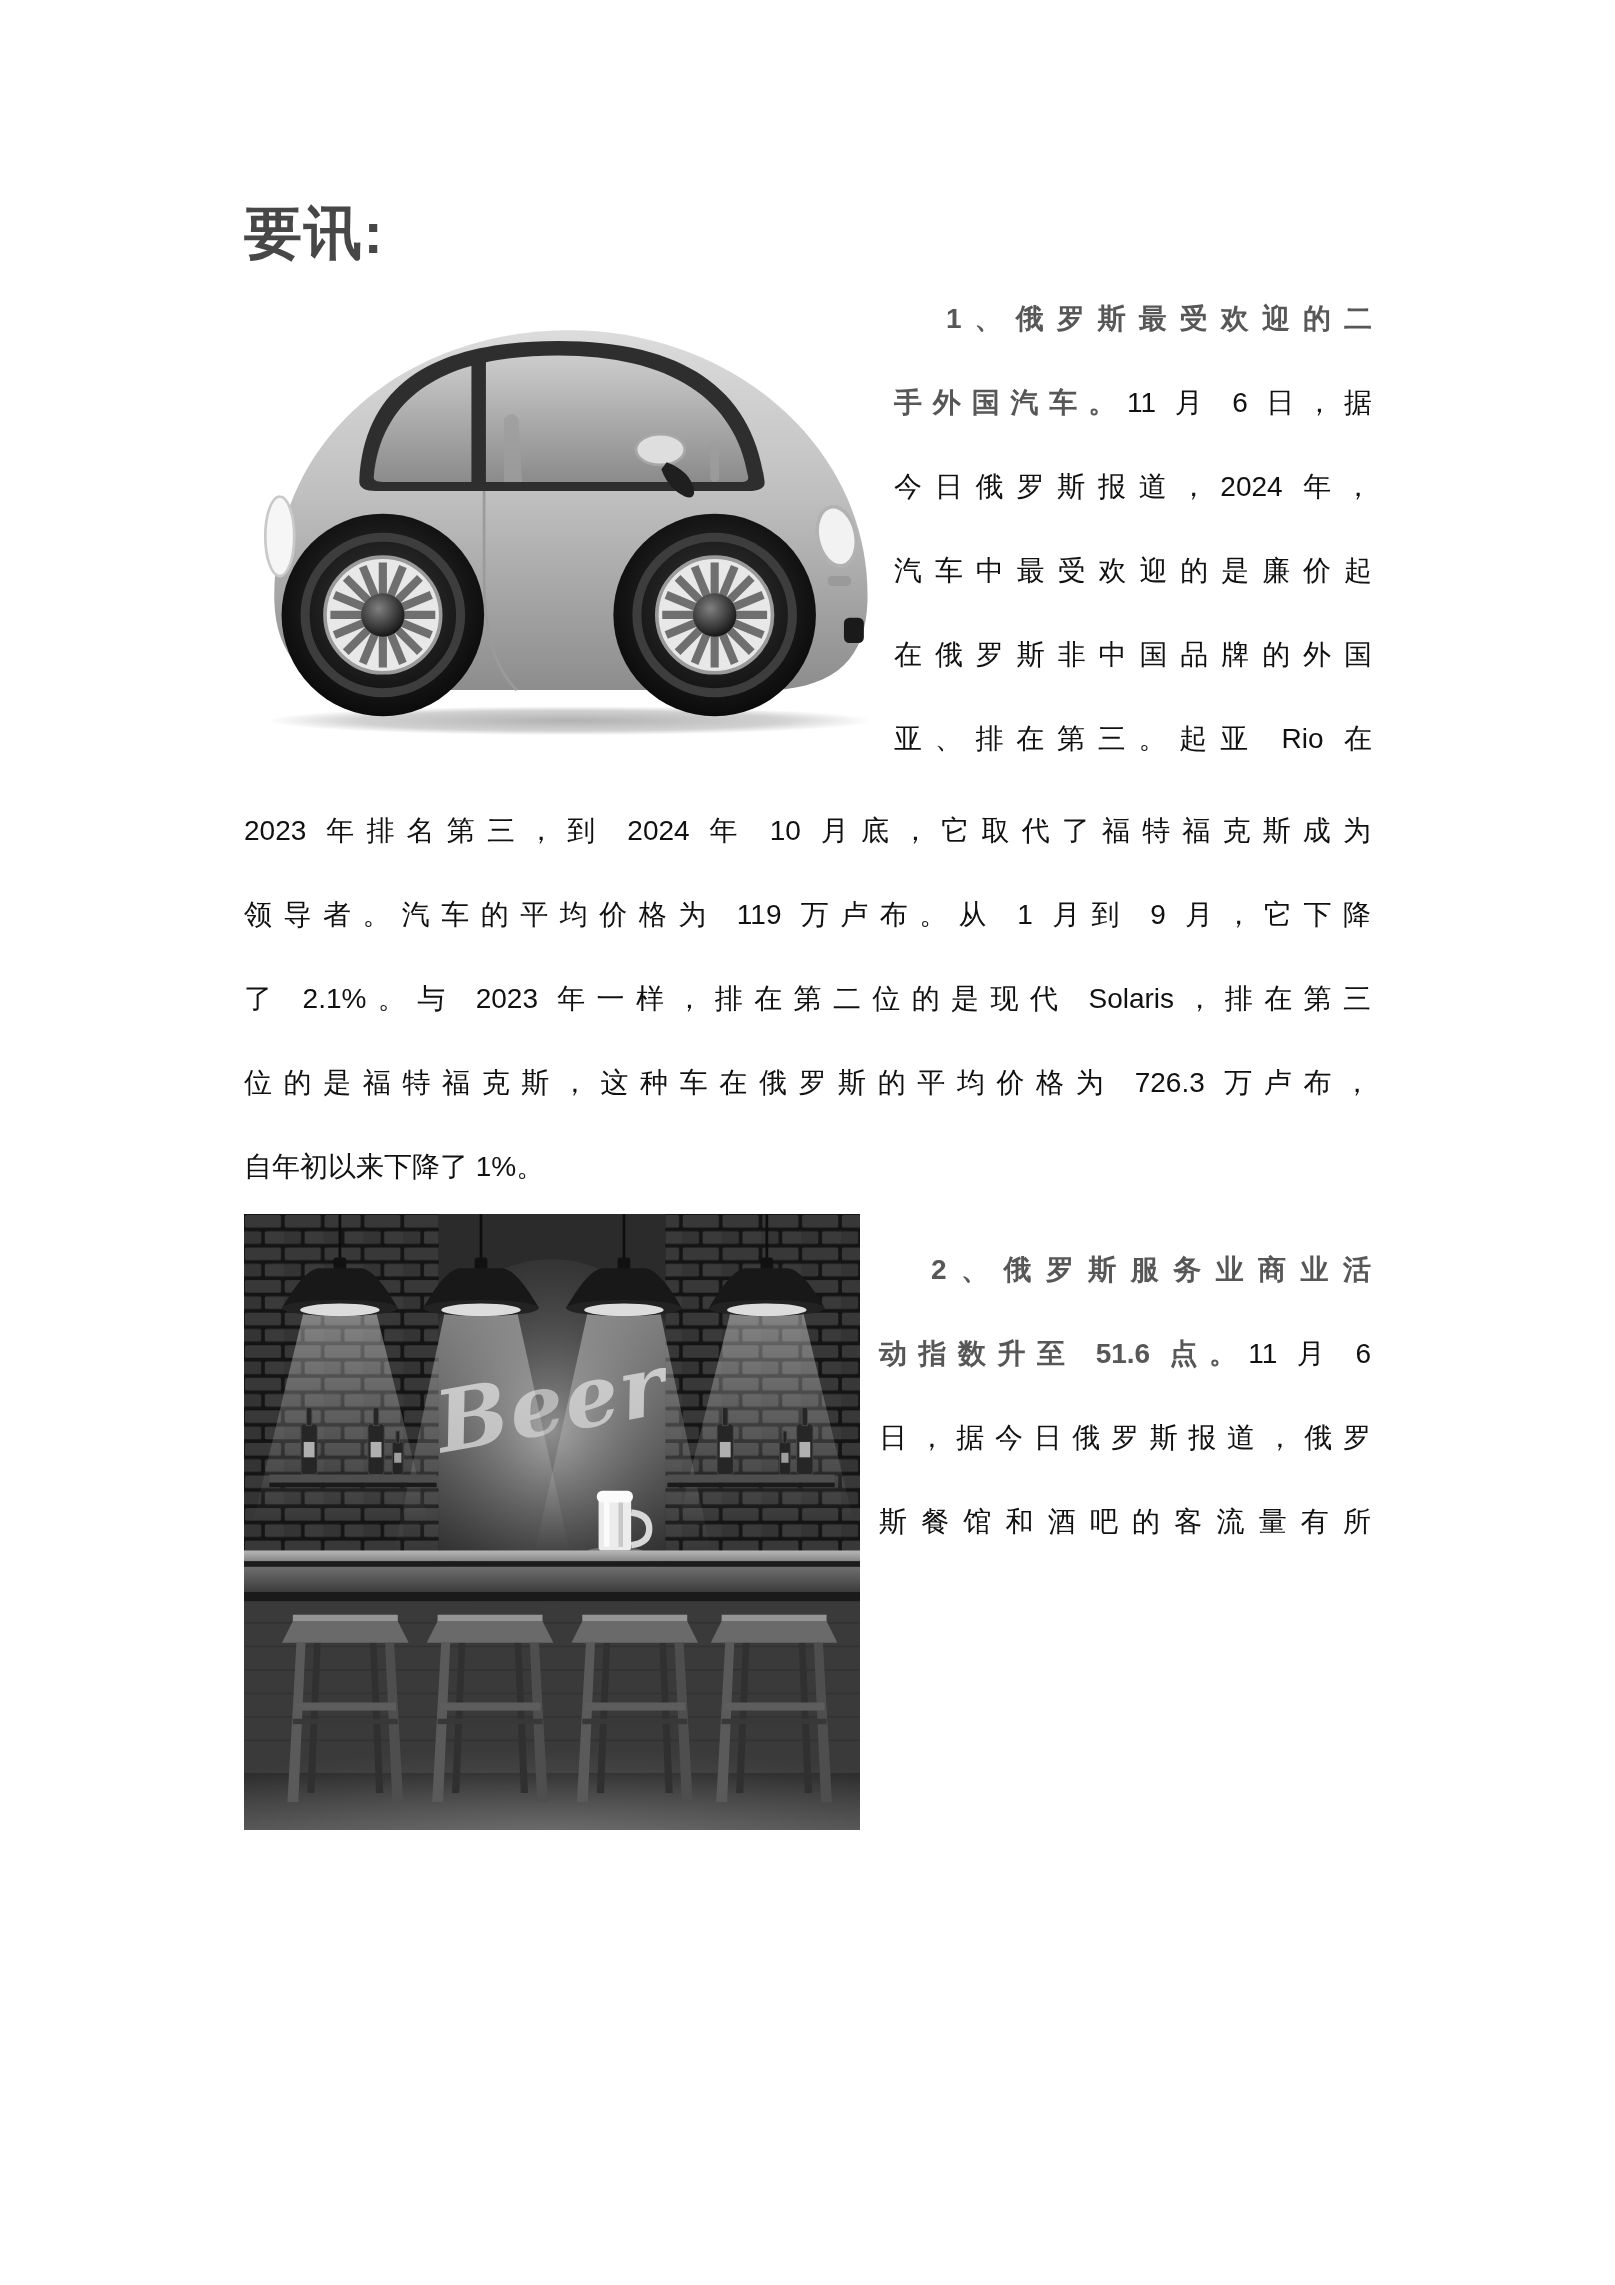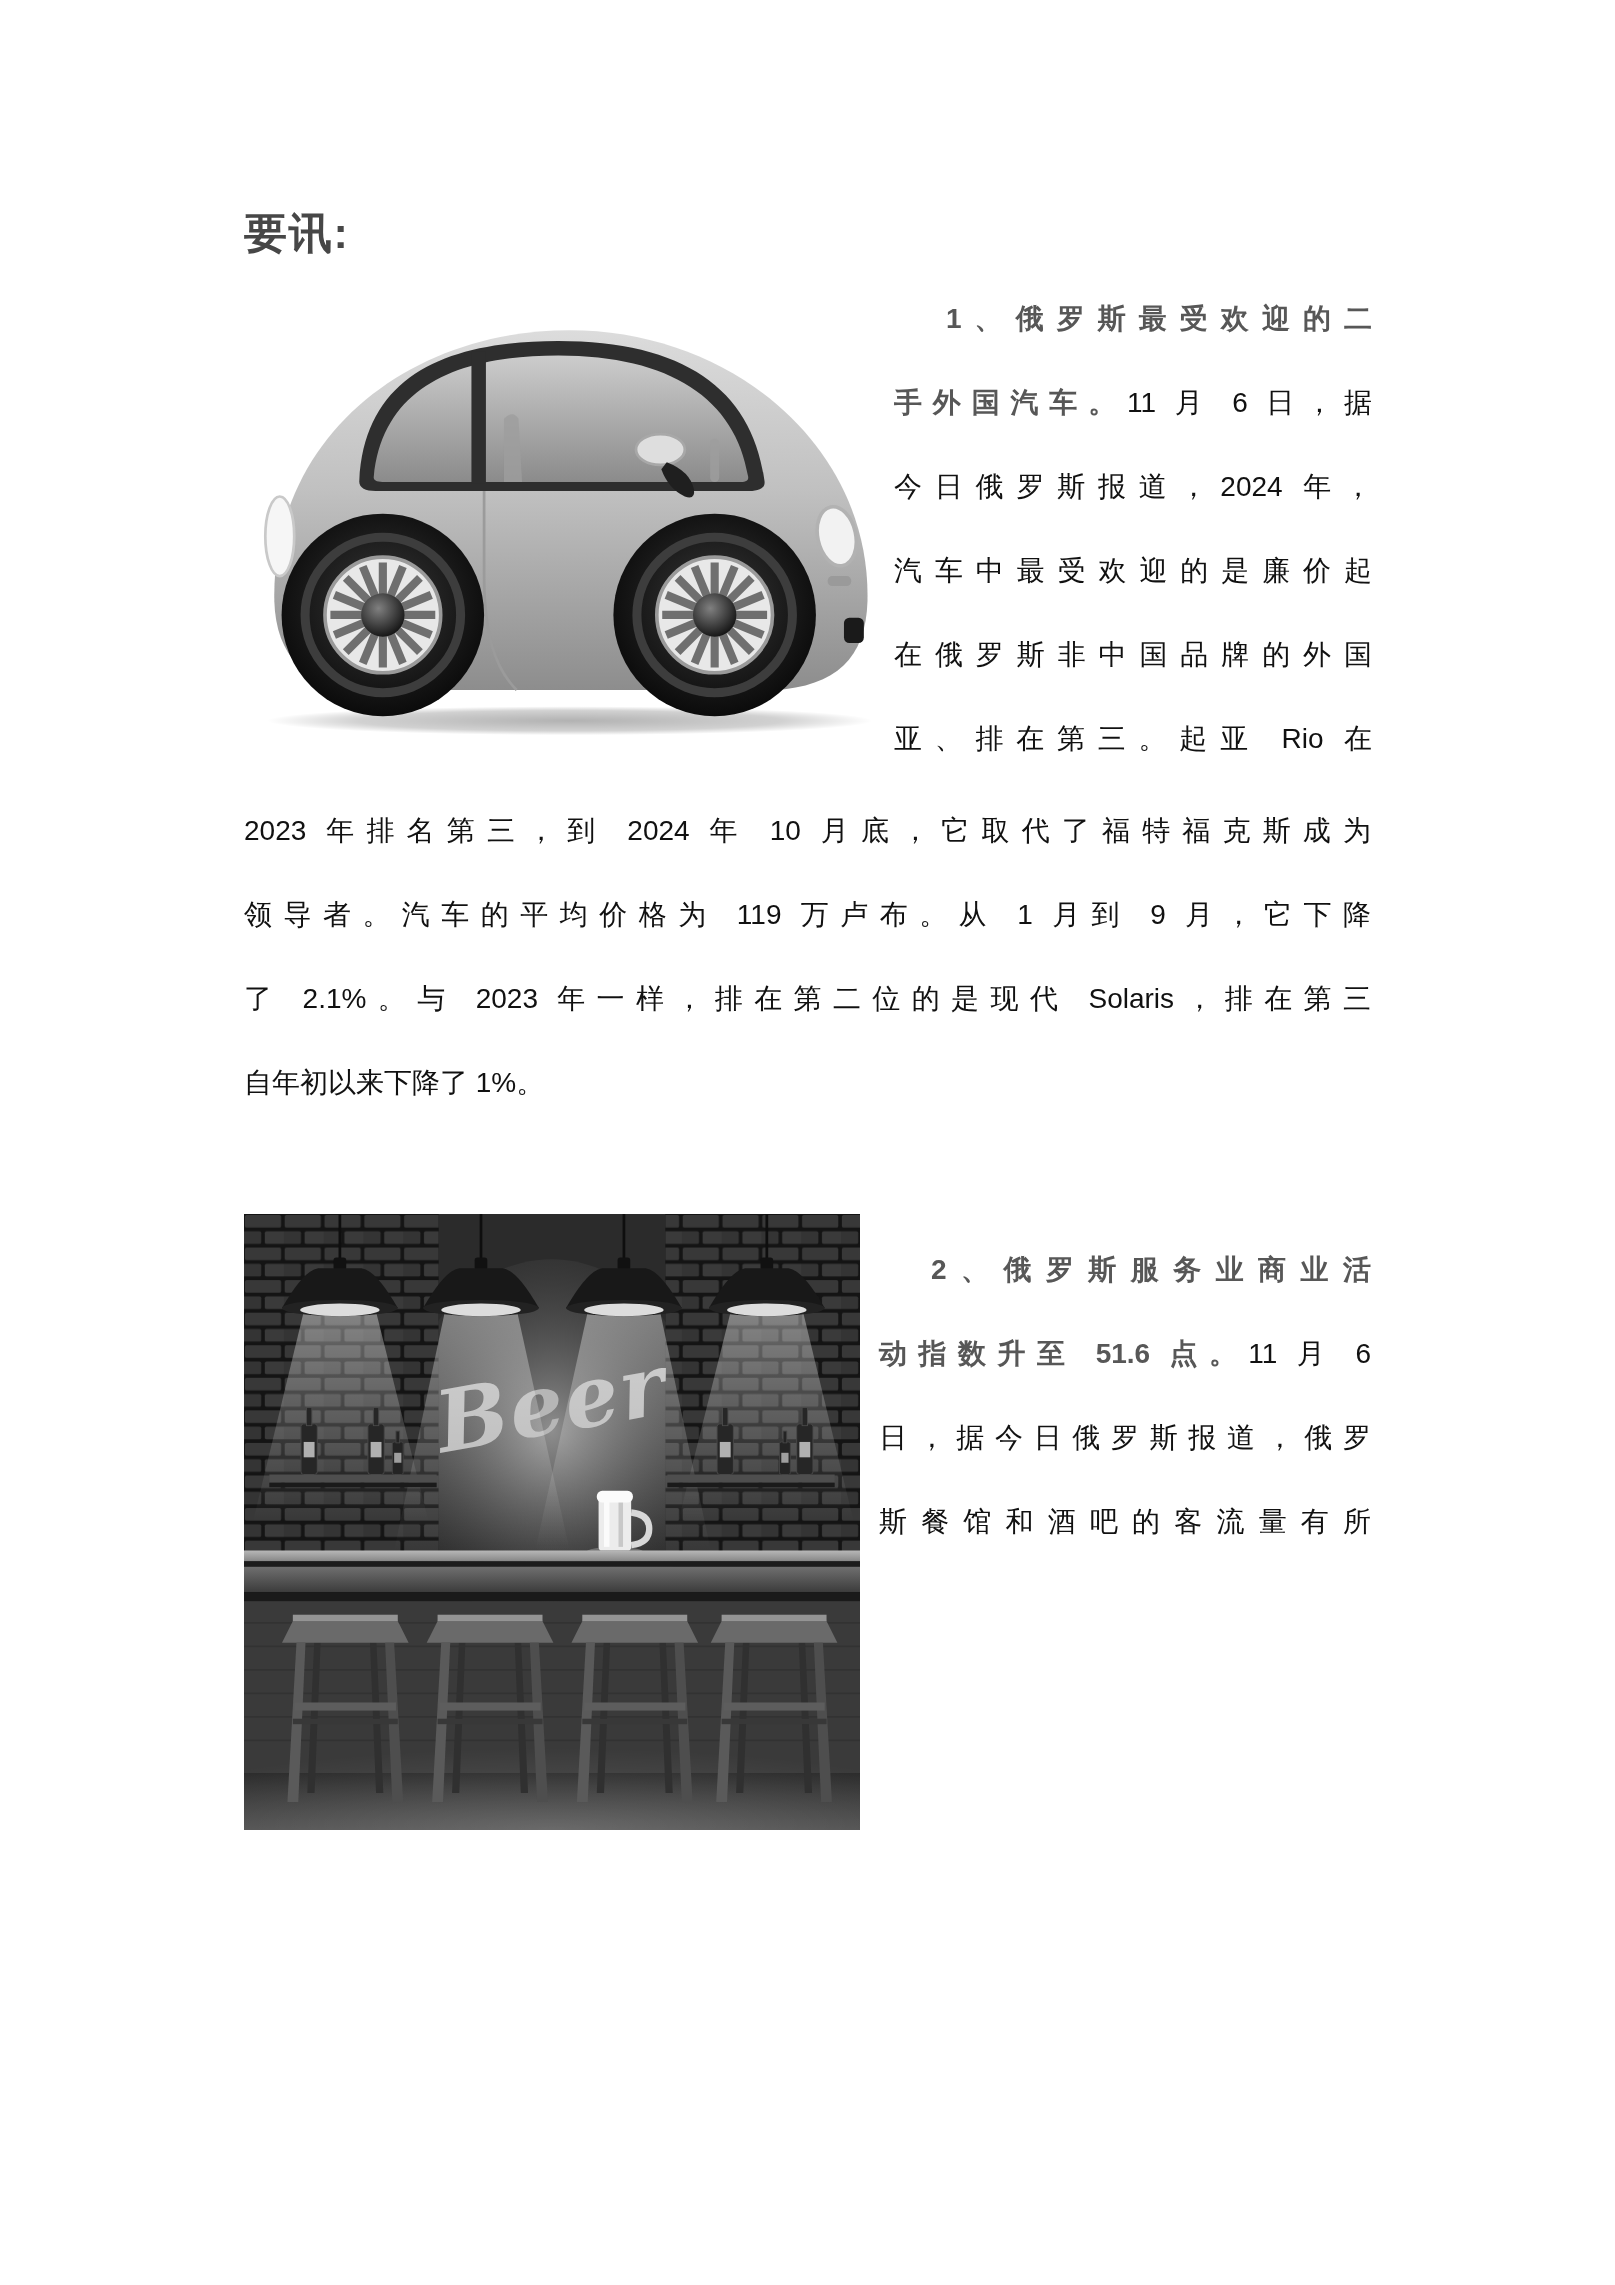--- a/index.html
+++ b/index.html
@@ -5,21 +5,21 @@
   html,body{margin:0;padding:0;background:#ffffff;}
   .page{
     position:relative;
     width:1616px;height:2285px;
     background:#ffffff;
     overflow:hidden;
     font-family:"Liberation Sans","DejaVu Sans",sans-serif;
   }
   .heading{
     position:absolute;left:244px;top:206px;
-    font-size:43px;line-height:54px;font-weight:700;color:#474747;
+    font-size:58px;line-height:54px;font-weight:700;color:#474747;
     letter-spacing:1.8px;
   }
   .car-fig{position:absolute;left:258px;top:303px;width:624px;height:434px;}
   .bar-fig{position:absolute;left:244px;top:1214px;width:616px;height:616px;}
   .txtcol{position:absolute;}
   #item1-wrapped{left:894px;top:277px;width:478px;}
   #item1-full{left:244px;top:789px;width:1127px;}
   #item2-wrapped{left:879px;top:1228px;width:492px;}
   .tline{
     height:84px;line-height:84px;font-size:28px;color:#111111;
@@ -115,20 +115,21 @@
       <div class="tline just"><span class="">今日俄罗斯报道，2024 年，</span></div>
       <div class="tline just"><span class="">汽车中最受欢迎的是廉价起</span></div>
       <div class="tline just"><span class="">在俄罗斯非中国品牌的外国</span></div>
       <div class="tline just"><span class="">亚、排在第三。起亚 Rio 在</span></div>
     </div>
 
   <div class="txtcol" id="item1-full">
       <div class="tline just"><span class="">2023 年排名第三，到 2024 年 10 月底，它取代了福特福克斯成为</span></div>
       <div class="tline just"><span class="">领导者。汽车的平均价格为 119 万卢布。从 1 月到 9 月，它下降</span></div>
       <div class="tline just"><span class="">了 2.1%。与 2023 年一样，排在第二位的是现代 Solaris，排在第三</span></div>
+      <div class="tline just"><span class="">位的是福特福克斯，这种车在俄罗斯的平均价格为 726.3 万卢布，</span></div>
       <div class="tline"><span class="">自年初以来下降了 1%。</span></div>
     </div>
 
   <div class="bar-fig">
     <svg viewBox="0 0 681 681" width="616" height="616">
       <defs>
         <pattern id="brick" width="44" height="36" patternUnits="userSpaceOnUse">
           <rect width="44" height="36" fill="#141414"></rect>
           <rect x="1" y="1" width="40" height="14" rx="2" fill="#383838"></rect>
           <rect x="-21" y="19" width="40" height="14" rx="2" fill="#343434"></rect>

